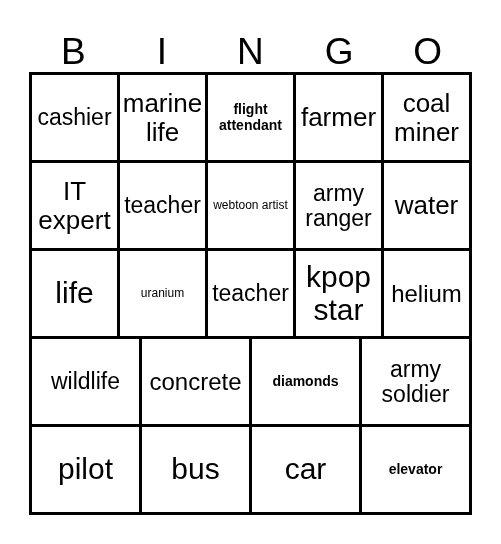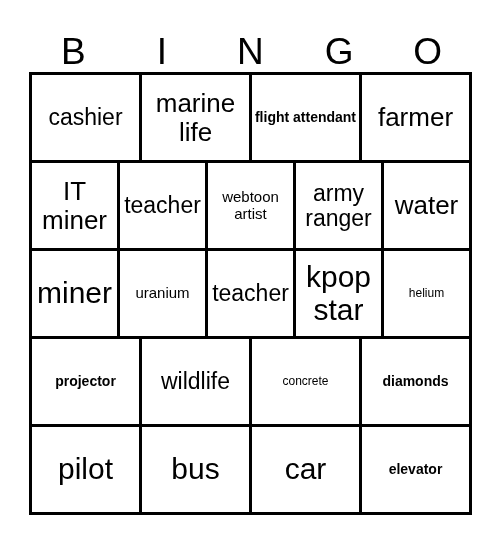--- a/index.html
+++ b/index.html
@@ -81,22 +81,22 @@
     display: block;
     line-height: 1.08;
     word-break: break-word;
     hyphens: none;
   }
 
   
   .fs-xl   { font-size: 30px; }
   .fs-lg   { font-size: 26px; }
   .fs-md   { font-size: 23px; }
-  .fs-sm   { font-size: 12px; }
-  .fs-xs   { font-size: 15px; }
+  .fs-sm   { font-size: 24px; }
+  .fs-xs   { font-size: 12px; }
   .fs-xxs  { font-size: 14px; font-weight: bold; }
 </style>
 </head>
 <body>
 
 <div id="bingo-card">
 
   <div id="bingo-header">
     <div class="header-letter">B</div>
     <div class="header-letter">I</div>
@@ -112,67 +112,70 @@
         </div>
         <div class="bingo-cell">
           <span class="cell-text fs-lg">marine life</span>
         </div>
         <div class="bingo-cell">
           <span class="cell-text fs-xxs">flight attendant</span>
         </div>
         <div class="bingo-cell">
           <span class="cell-text fs-lg">farmer</span>
         </div>
+        <div class="bingo-cell">
+          <span class="cell-text fs-lg">coal miner</span>
+        </div>
       </div>
       <div class="bingo-row">
         <div class="bingo-cell">
-          <span class="cell-text fs-lg">IT miner</span>
+          <span class="cell-text fs-lg">IT expert</span>
         </div>
         <div class="bingo-cell">
           <span class="cell-text fs-md">teacher</span>
         </div>
         <div class="bingo-cell">
           <span class="cell-text fs-xs">webtoon artist</span>
         </div>
         <div class="bingo-cell">
           <span class="cell-text fs-md">army ranger</span>
         </div>
         <div class="bingo-cell">
           <span class="cell-text fs-lg">water</span>
         </div>
       </div>
       <div class="bingo-row">
         <div class="bingo-cell">
-          <span class="cell-text fs-xl">miner</span>
+          <span class="cell-text fs-xl">life</span>
         </div>
         <div class="bingo-cell">
           <span class="cell-text fs-xs">uranium</span>
         </div>
         <div class="bingo-cell">
           <span class="cell-text fs-md">teacher</span>
         </div>
         <div class="bingo-cell">
           <span class="cell-text fs-xl">kpop star</span>
         </div>
         <div class="bingo-cell">
           <span class="cell-text fs-sm">helium</span>
         </div>
       </div>
       <div class="bingo-row">
         <div class="bingo-cell">
-          <span class="cell-text fs-xxs">projector</span>
-        </div>
-        <div class="bingo-cell">
           <span class="cell-text fs-md">wildlife</span>
         </div>
         <div class="bingo-cell">
           <span class="cell-text fs-sm">concrete</span>
         </div>
         <div class="bingo-cell">
           <span class="cell-text fs-xxs">diamonds</span>
+        </div>
+        <div class="bingo-cell">
+          <span class="cell-text fs-md">army soldier</span>
         </div>
       </div>
       <div class="bingo-row">
         <div class="bingo-cell">
           <span class="cell-text fs-xl">pilot</span>
         </div>
         <div class="bingo-cell">
           <span class="cell-text fs-xl">bus</span>
         </div>
         <div class="bingo-cell">

